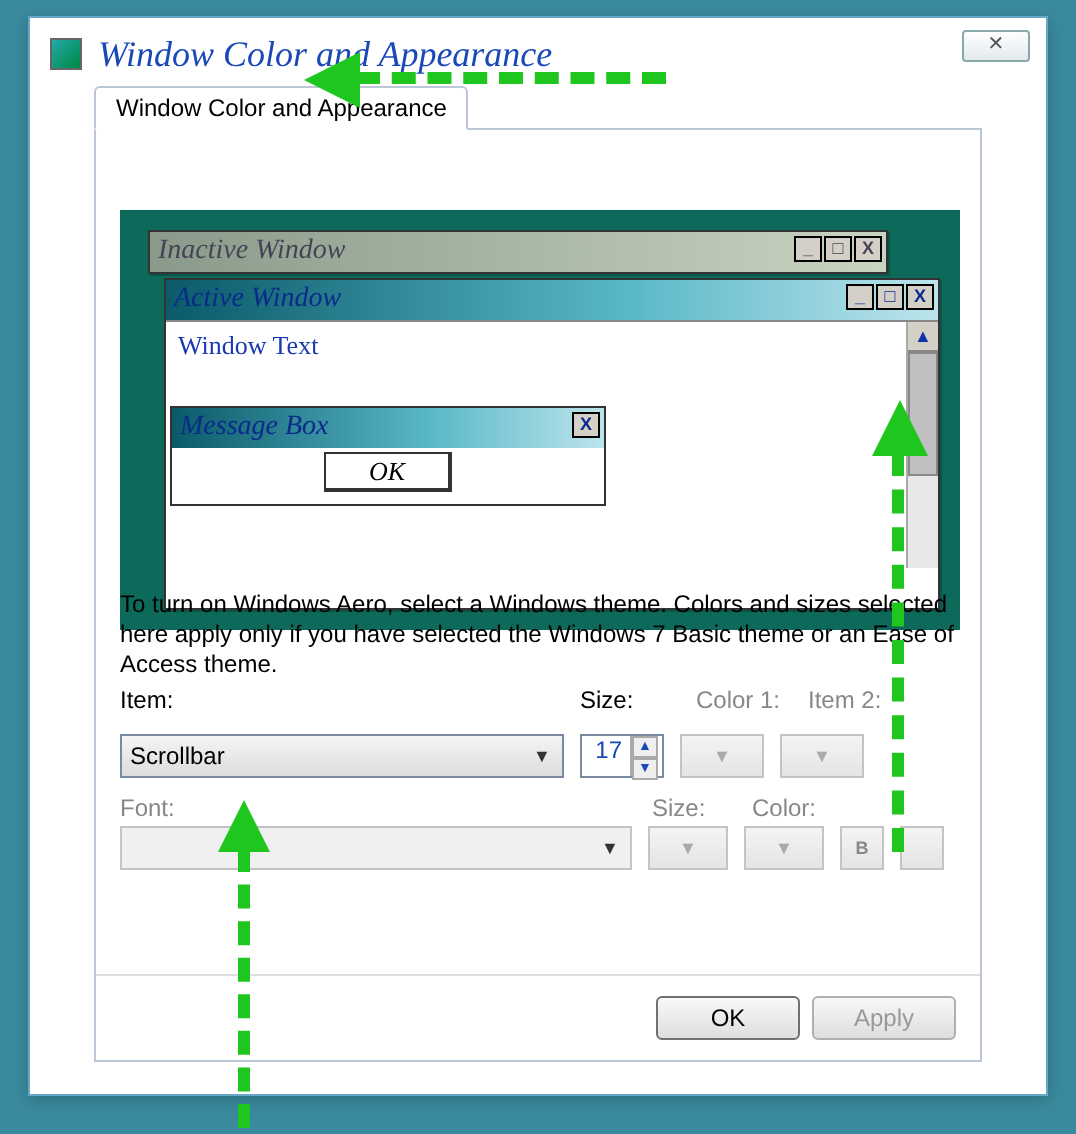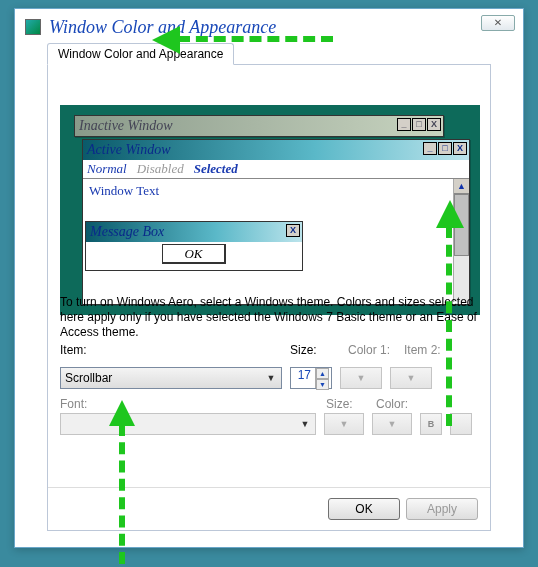--- a/index.html
+++ b/index.html
@@ -318,25 +318,20 @@
       </div>
 
       <div class="win active-win">
         <div class="win-title">
           <span>Active Window</span>
           <div class="win-btns">
             <div class="win-btn">_</div>
             <div class="win-btn">□</div>
             <div class="win-btn">X</div>
           </div>
-        </div>
-        <div class="menu-bar">
-          <span class="m1">Normal</span>
-          <span class="m2">Disabled</span>
-          <span class="m3">Selected</span>
         </div>
         <div class="client">
           <div class="client-text">Window Text</div>
           <div class="scrollbar-v">
             <div class="sb-up">▲</div>
             <div class="sb-thumb"></div>
           </div>
           <div class="msgbox">
             <div class="win-title">
               <span>Message Box</span>

